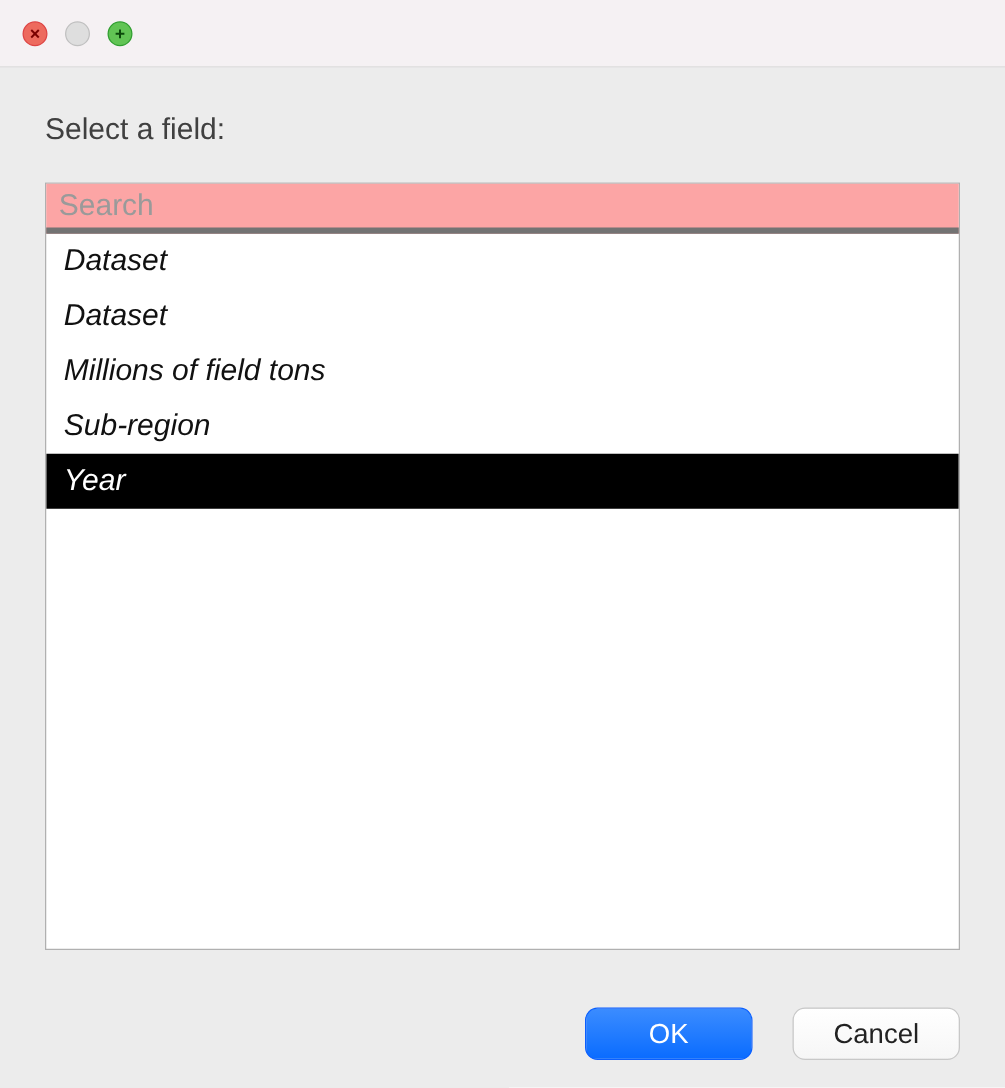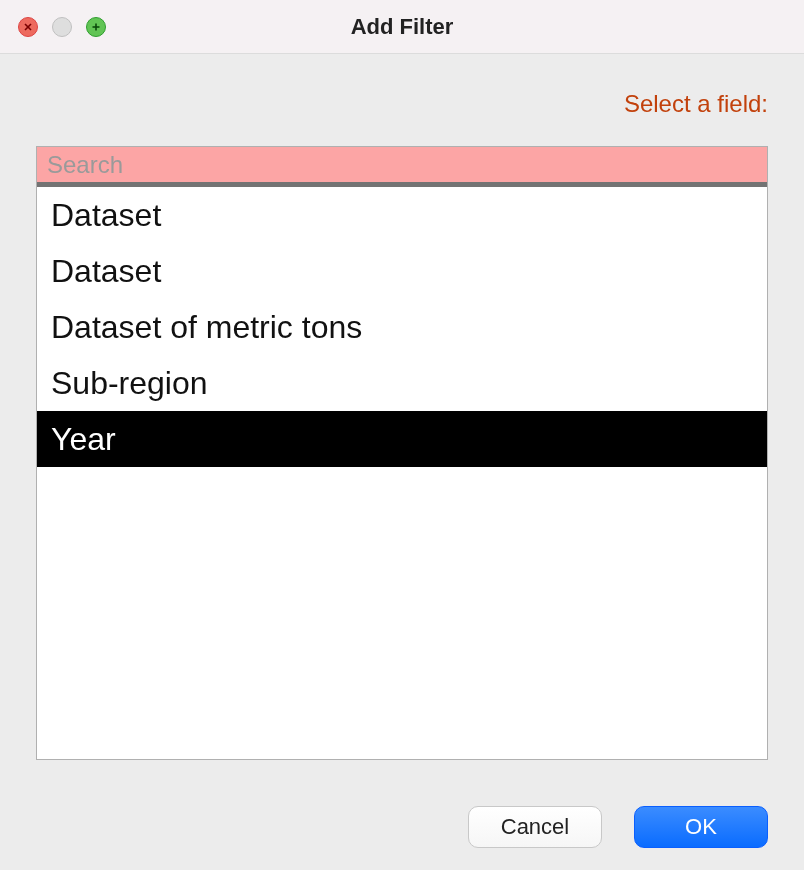--- a/index.html
+++ b/index.html
@@ -63,23 +63,22 @@
       text-align: center;
       font-size: 22px;
       font-weight: 600;
       color: #222;
     }
     .content {
       padding: 36px 36px 20px 36px;
     }
     .heading {
       font-size: 24px;
-      color: #c2410c;
+      color: #404040;
       margin-bottom: 28px;
-      text-align: right;
     }
     .listbox {
       border: 1px solid #b0b0b0;
       background: #fff;
       height: 614px;
       display: flex;
       flex-direction: column;
     }
     .search-input {
       width: 100%;
@@ -95,24 +94,25 @@
     }
     .search-input::placeholder {
       color: #9a9a9a;
     }
     .field-list {
       flex: 1;
       overflow: auto;
     }
     .field-item {
       padding: 4px 14px;
-      font-size: 32px;
+      font-size: 24px;
       color: #111;
       cursor: default;
       line-height: 1.5;
+      font-style: italic;
     }
     .field-item.selected {
       background: #000000;
       color: #fff;
     }
     .button-row {
       display: flex;
       justify-content: flex-end;
       gap: 32px;
       padding: 26px 36px 0 36px;
@@ -146,34 +146,33 @@
         </svg>
     </div>
     <div class="traffic-light tl-min"></div>
     <div class="traffic-light tl-max">
       <svg viewBox="0 0 10 10">
           <line x1="5" y1="1.5" x2="5" y2="8.5" stroke="#0b4a0b" stroke-width="1.6"></line>
           <line x1="1.5" y1="5" x2="8.5" y2="5" stroke="#0b4a0b" stroke-width="1.6"></line>
         </svg>
     </div>
   </div>
-  <div class="titlebar-title">Add Filter</div>
 </div>
 
 <div class="content">
   <div class="heading">Select a field:</div>
 
   <div class="listbox">
     <input class="search-input" type="text" placeholder="Search" style="">
     <div class="field-list" id="field-list">
         <div class="field-item">Dataset</div>
         <div class="field-item">Dataset</div>
-        <div class="field-item">Dataset of metric tons</div>
+        <div class="field-item">Millions of field tons</div>
         <div class="field-item">Sub-region</div>
         <div class="field-item selected">Year</div>
       </div>
   </div>
 </div>
 
 <div class="button-row">
+  <button class="btn btn-primary">OK</button>
   <button class="btn">Cancel</button>
-  <button class="btn btn-primary">OK</button>
 </div>
 
 </body></html>

